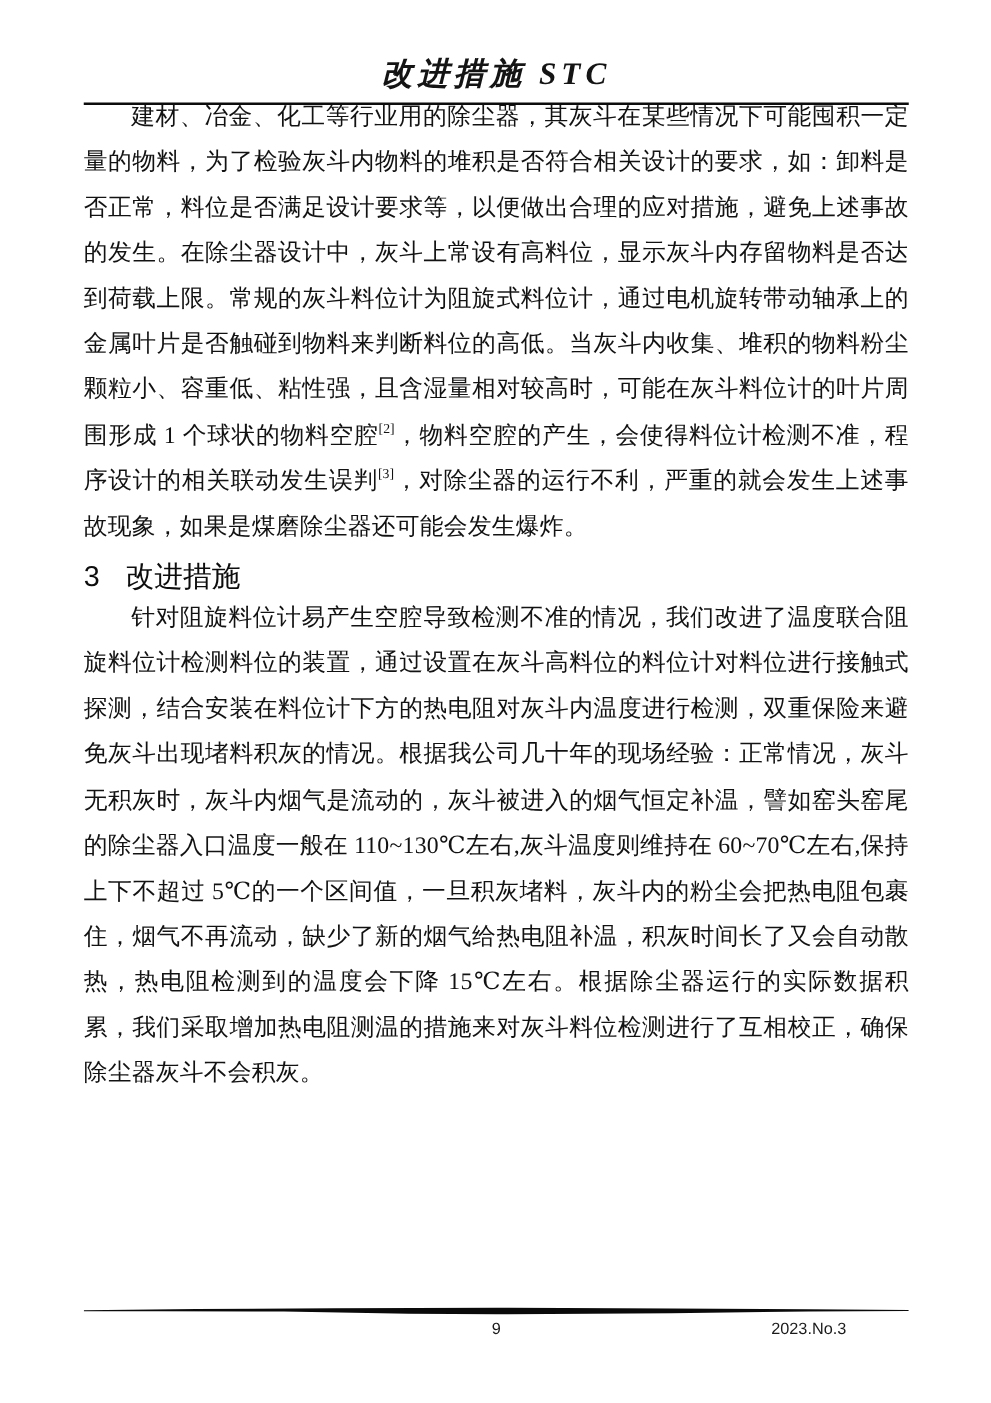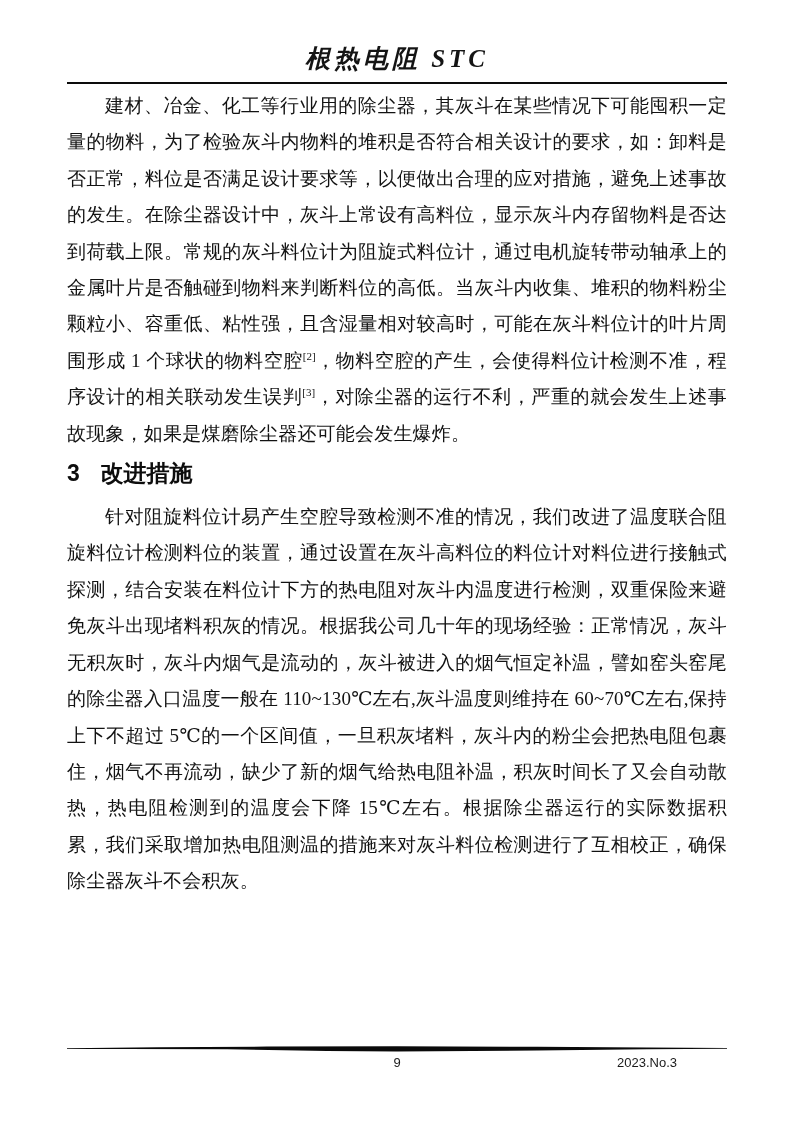--- a/index.html
+++ b/index.html
@@ -33,44 +33,44 @@
     position: absolute;
     top: 82px;
     left: 67px;
     width: 660px;
     height: 0;
     border-top: 2px solid #0c0c0c;
   }
   
   .doc-body {
     position: absolute;
-    top: 88px;
+    top: 76px;
     left: 67px;
     width: 660px;
   }
   .para {
     margin: 0;
     font-size: 19px;
     line-height: 36.4px;
     text-align: justify;
     text-indent: 2em;
     letter-spacing: 0.2px;
     word-break: break-all;
   }
   .ref {
     font-size: 11px;
     line-height: 0;
     vertical-align: super;
     letter-spacing: 0;
   }
   .section-heading {
-    margin: 7px 0 12px 0;
+    margin: 7px 0 2px 0;
     font-family: "Liberation Sans", "DejaVu Sans", sans-serif;
     font-size: 23px;
-    font-weight: bold;
+    font-weight: normal;
     line-height: 28px;
     color: #0d0d0d;
   }
   .heading-gap {
     display: inline-block;
     width: 0.9em;
   }
   
   .footer {
     position: absolute;
@@ -102,21 +102,21 @@
     right: 50px;
     top: 1px;
   }
 </style>
 </head>
 <body>
 
 <div class="page">
 
   <header>
-    <div class="journal-title">根热电阻 STC</div>
+    <div class="journal-title">改进措施 STC</div>
     <div class="header-rule"></div>
   </header>
 
   <main class="doc-body">
 
     <p class="para"><span>建材、冶金、化工等行业用的除尘器，其灰斗在某些情况下可能囤积一定量的物料，为了检验灰斗内物料的堆积是否符合相关设计的要求，如：卸料是否正常，料位是否满足设计要求等，以便做出合理的应对措施，避免上述事故的发生。在除尘器设计中，灰斗上常设有高料位，显示灰斗内存留物料是否达到荷载上限。常规的灰斗料位计为阻旋式料位计，通过电机旋转带动轴承上的金属叶片是否触碰到物料来判断料位的高低。当灰斗内收集、堆积的物料粉尘颗粒小、容重低、粘性强，且含湿量相对较高时，可能在灰斗料位计的叶片周围形成 1 个球状的物料空腔</span><sup class="ref">[2]</sup><span>，物料空腔的产生，会使得料位计检测不准，程序设计的相关联动发生误判</span><sup class="ref">[3]</sup><span>，对除尘器的运行不利，严重的就会发生上述事故现象，如果是煤磨除尘器还可能会发生爆炸。</span></p>
 
     <h2 class="section-heading"><span>3</span><span class="heading-gap"></span><span>改进措施</span></h2>
 
     <p class="para">针对阻旋料位计易产生空腔导致检测不准的情况，我们改进了温度联合阻旋料位计检测料位的装置，通过设置在灰斗高料位的料位计对料位进行接触式探测，结合安装在料位计下方的热电阻对灰斗内温度进行检测，双重保险来避免灰斗出现堵料积灰的情况。根据我公司几十年的现场经验：正常情况，灰斗无积灰时，灰斗内烟气是流动的，灰斗被进入的烟气恒定补温，譬如窑头窑尾的除尘器入口温度一般在 110~130℃左右,灰斗温度则维持在 60~70℃左右,保持上下不超过 5℃的一个区间值，一旦积灰堵料，灰斗内的粉尘会把热电阻包裹住，烟气不再流动，缺少了新的烟气给热电阻补温，积灰时间长了又会自动散热，热电阻检测到的温度会下降 15℃左右。根据除尘器运行的实际数据积累，我们采取增加热电阻测温的措施来对灰斗料位检测进行了互相校正，确保除尘器灰斗不会积灰。</p>

